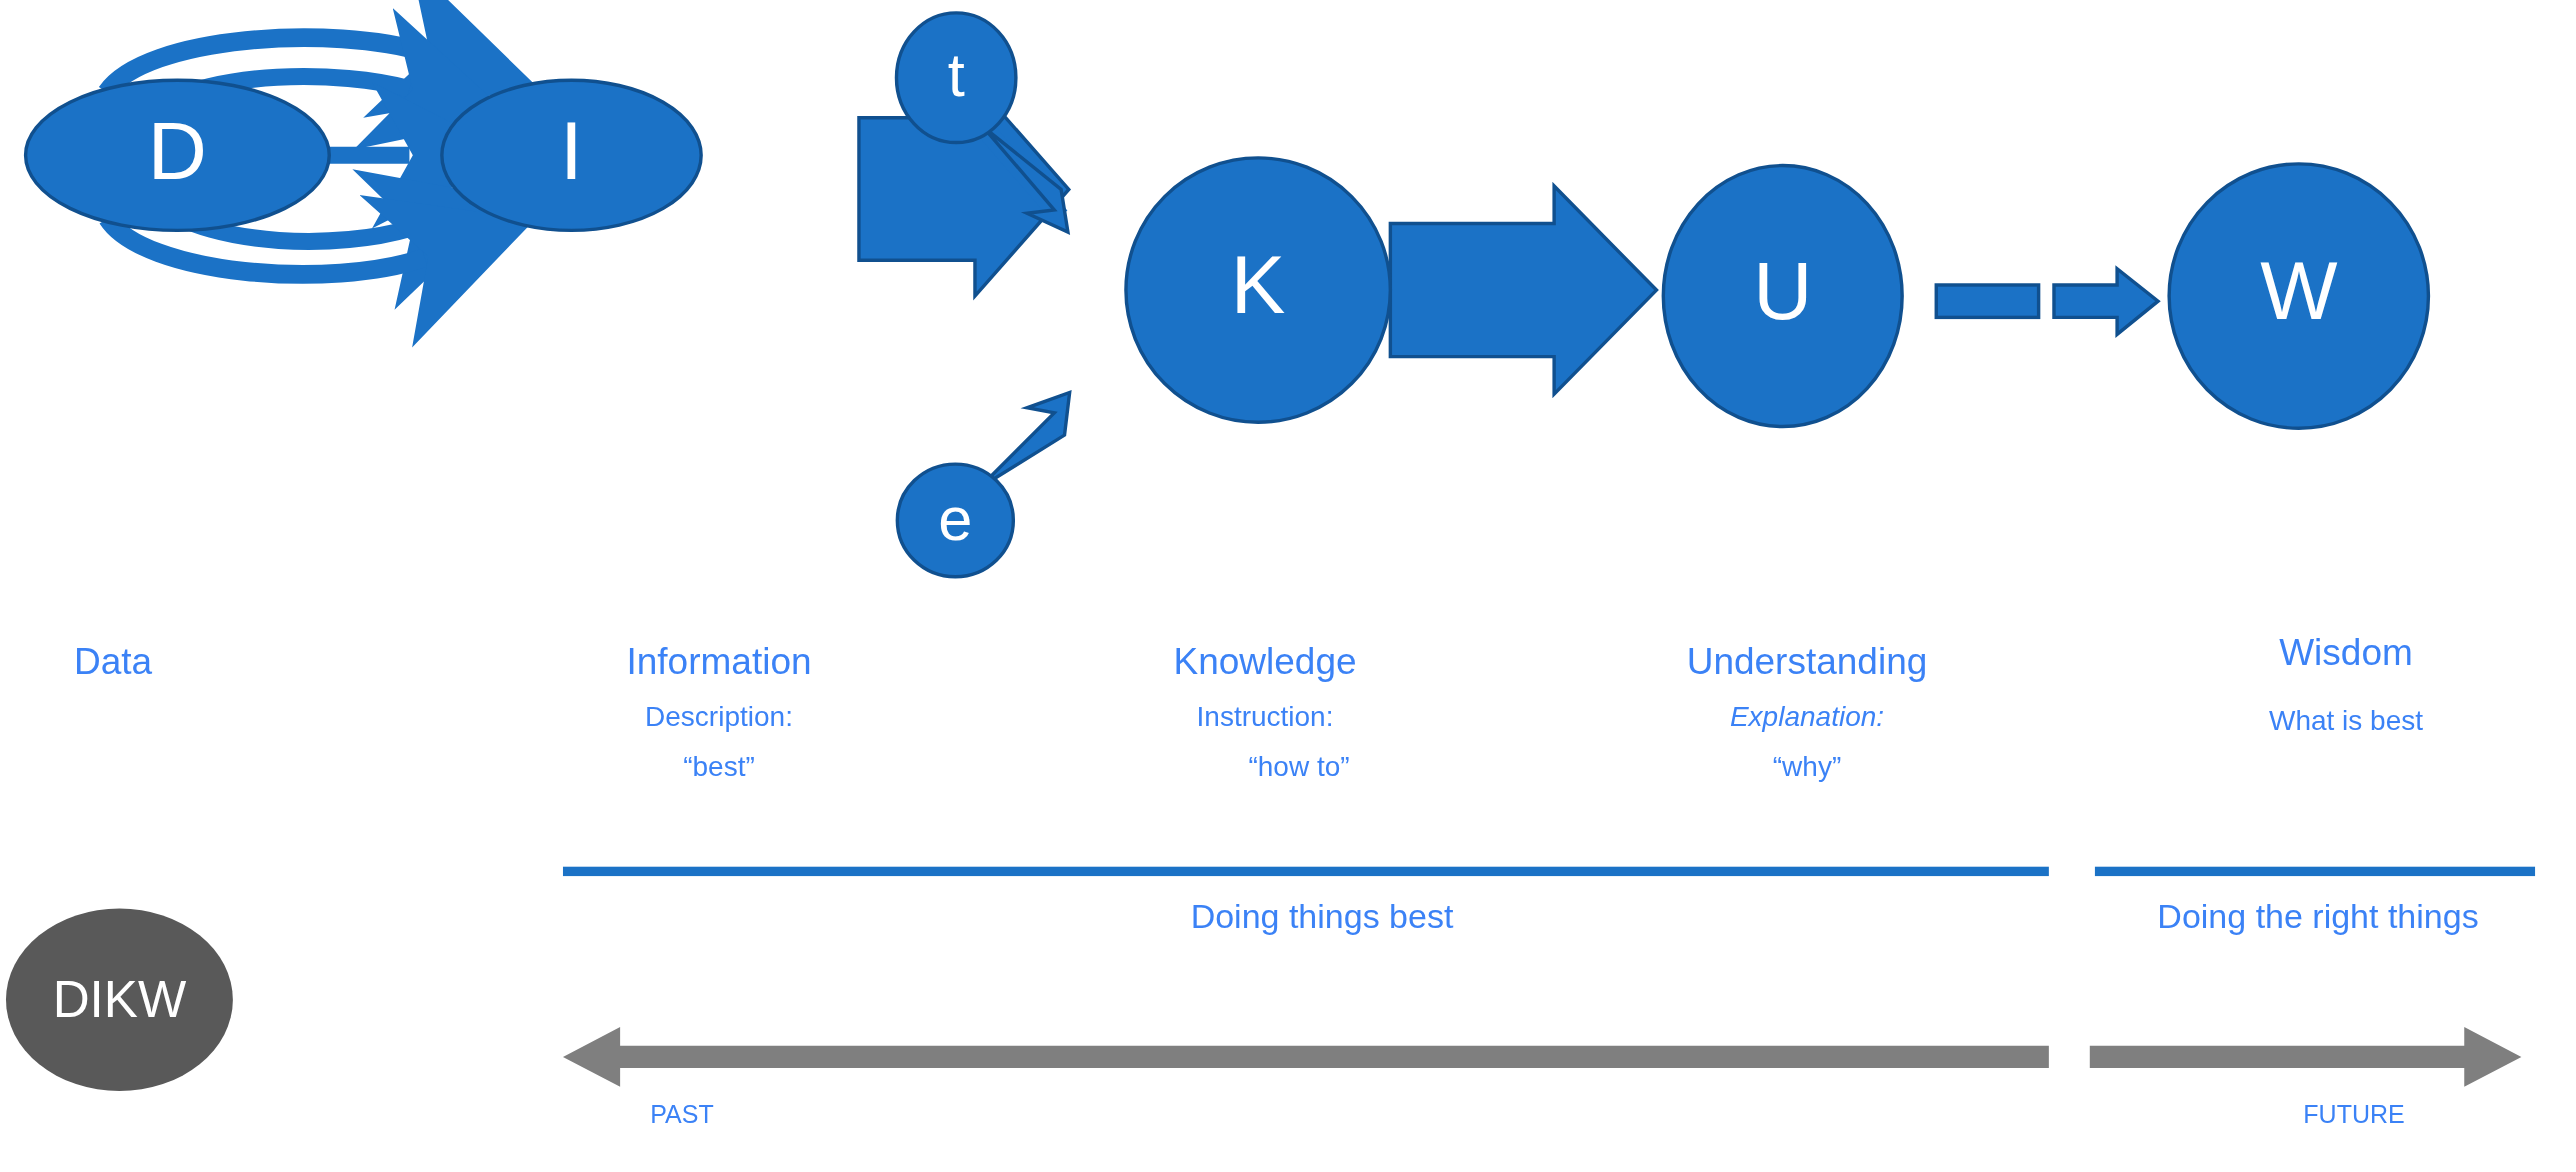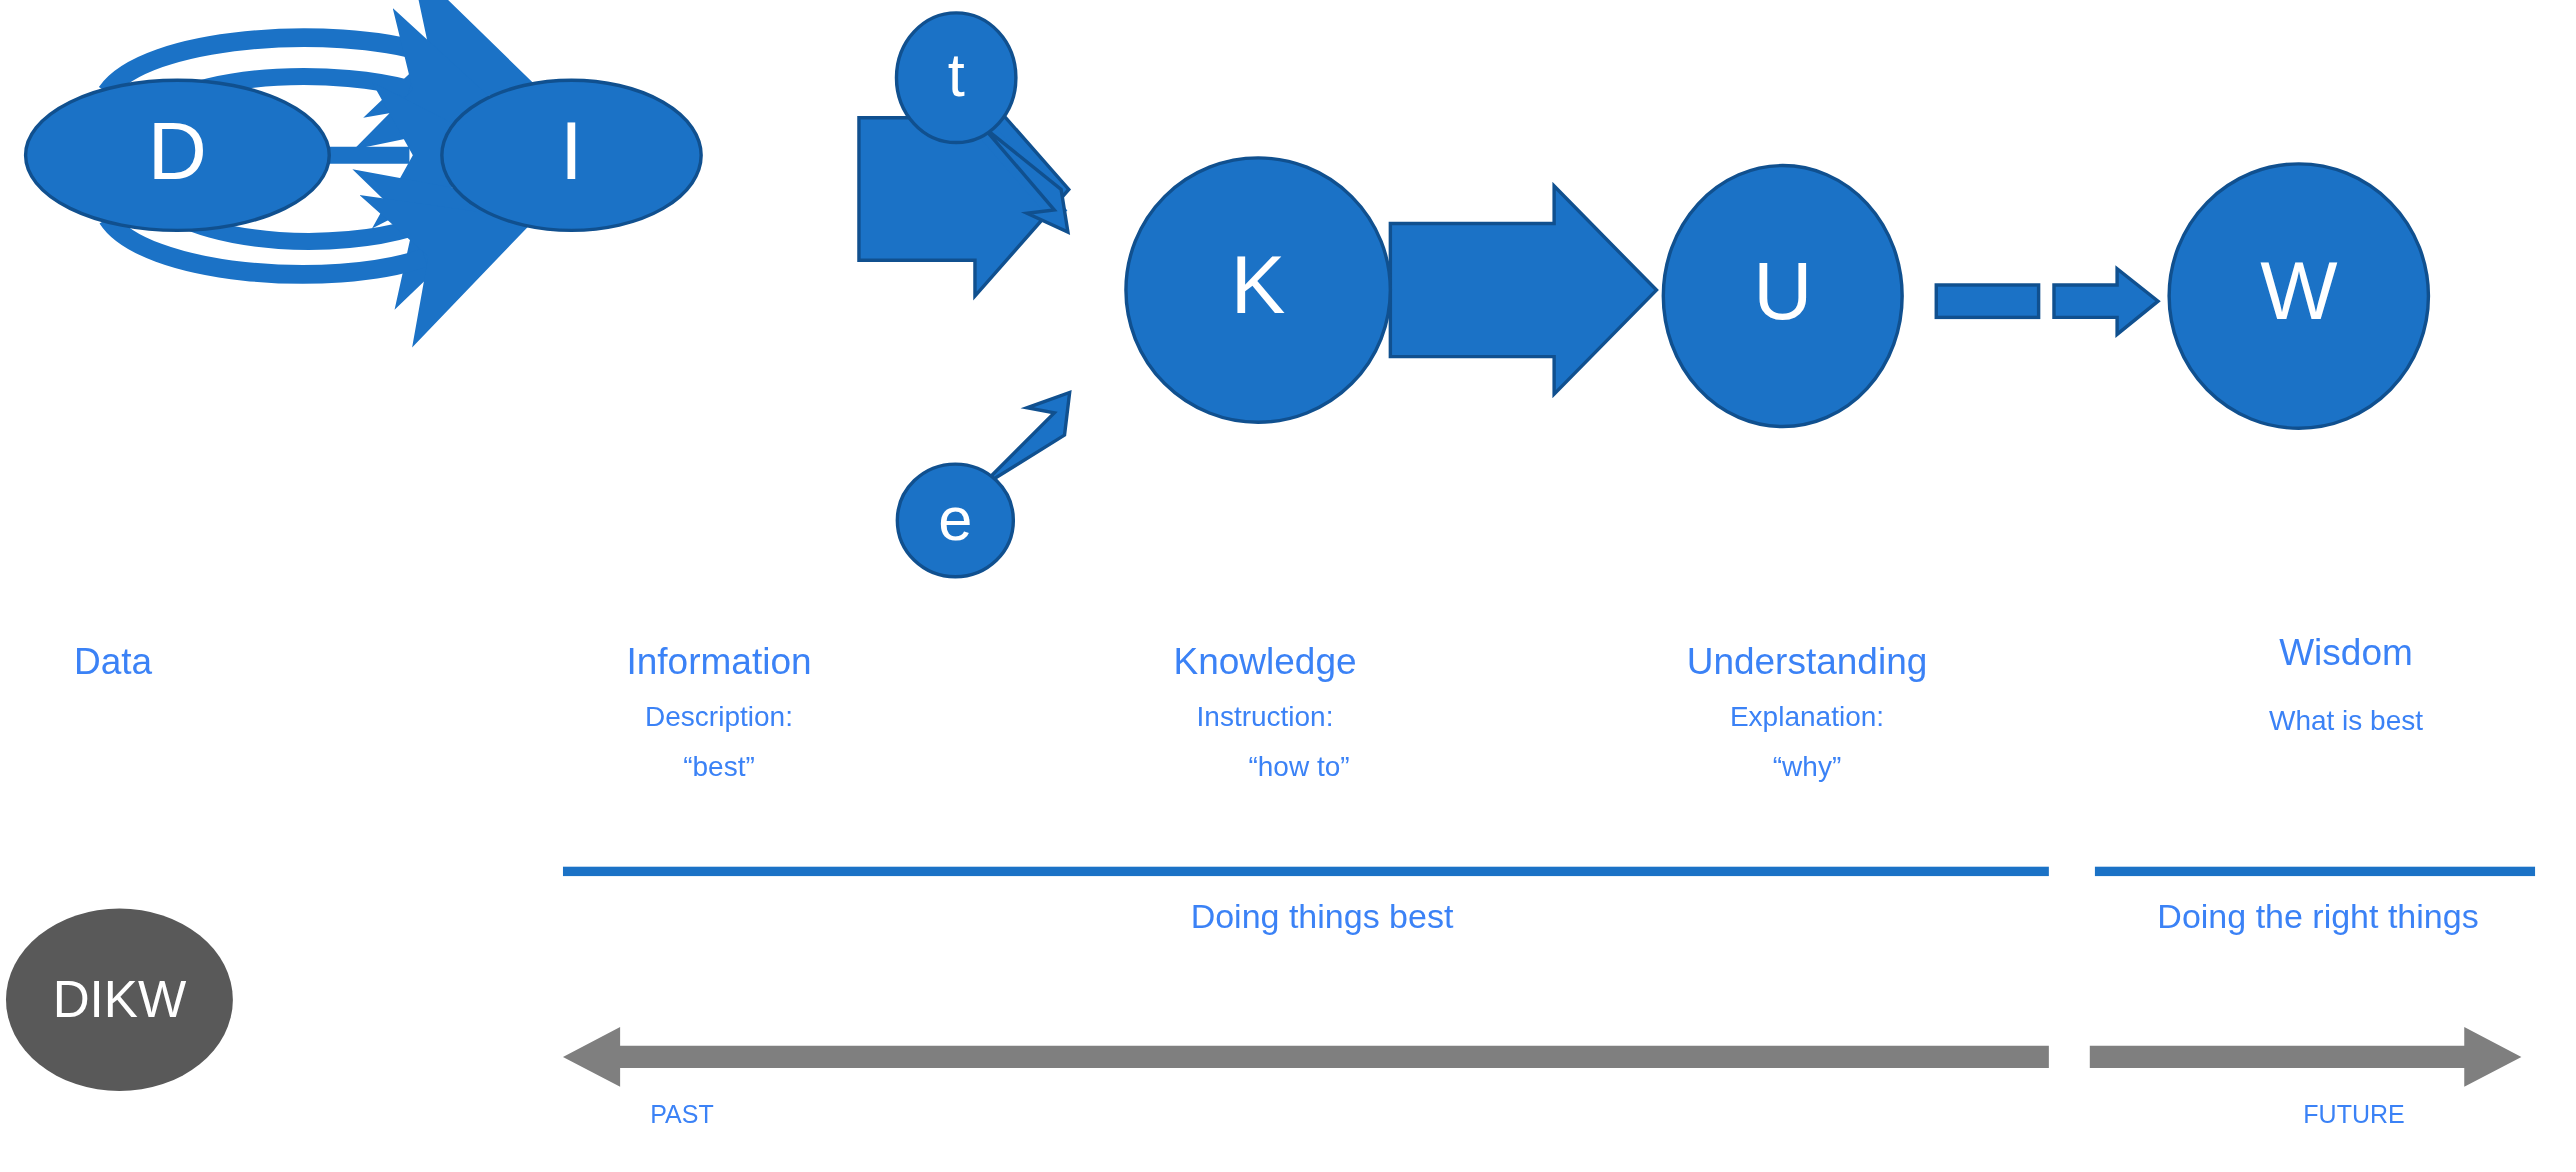--- a/index.html
+++ b/index.html
@@ -183,21 +183,21 @@
 
   <div class="txt stage-label" style="left:719px; top:641px;">Information</div>
   <div class="txt stage-sub" style="left:719px; top:701px;">Description:</div>
   <div class="txt stage-sub" style="left:719px; top:751px;">“best”</div>
 
   <div class="txt stage-label" style="left:1265px; top:641px;">Knowledge</div>
   <div class="txt stage-sub" style="left:1265px; top:701px;">Instruction:</div>
   <div class="txt stage-sub" style="left:1299px; top:751px;">“how to”</div>
 
   <div class="txt stage-label" style="left:1807px; top:641px;">Understanding</div>
-  <div class="txt stage-sub" style="left:1807px; top:701px;">Explanation:</div>
+  <div class="txt stage-sub" style="left:1807px; top:701px;font-style:italic;">Explanation:</div>
   <div class="txt stage-sub" style="left:1807px; top:751px;">“why”</div>
 
   <div class="txt stage-label" style="left:2346px; top:632px;text-align:center;">Wisdom</div>
   <div class="txt stage-sub" style="left:2346px; top:705px;">What is best</div>
 
   <div class="txt band-label" style="left:1322px; top:897px;">Doing things best</div>
   <div class="txt band-label" style="left:2318px; top:897px;">Doing the right things</div>
 
   <div class="txt time-label" style="left:682px; top:1100px;">PAST</div>
   <div class="txt time-label" style="left:2354px; top:1100px;">FUTURE</div>

